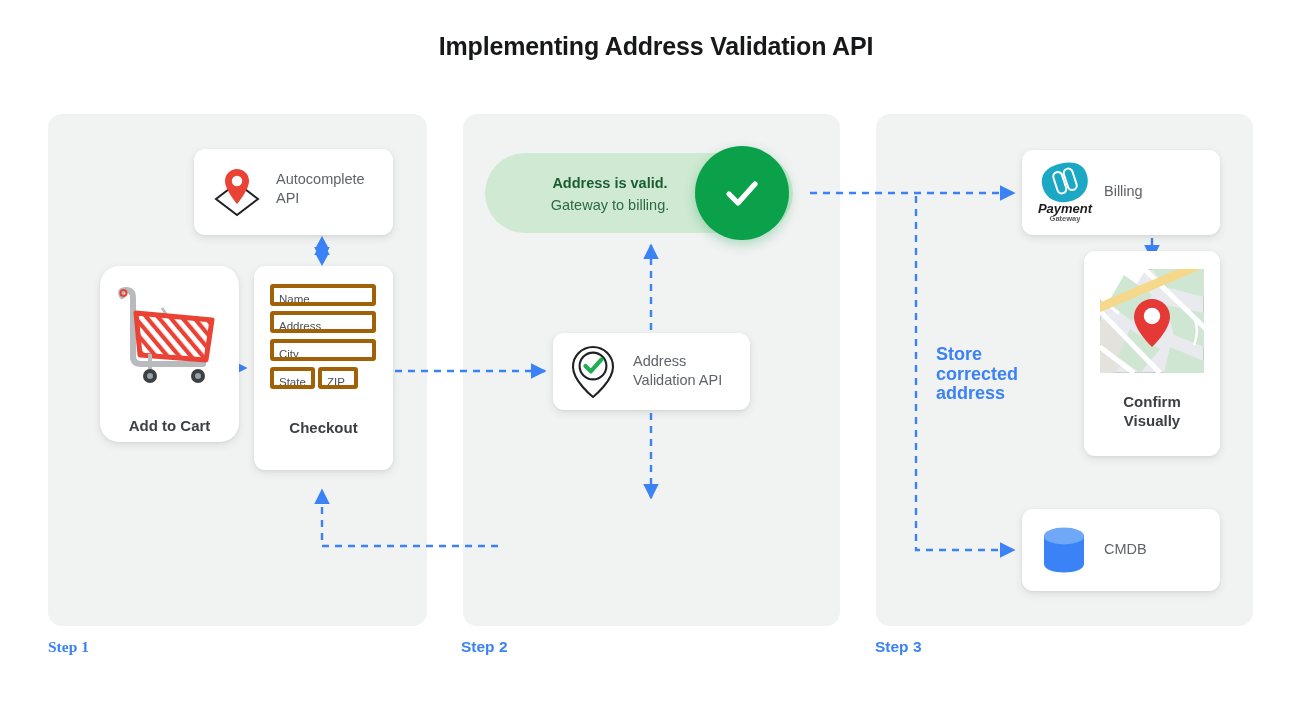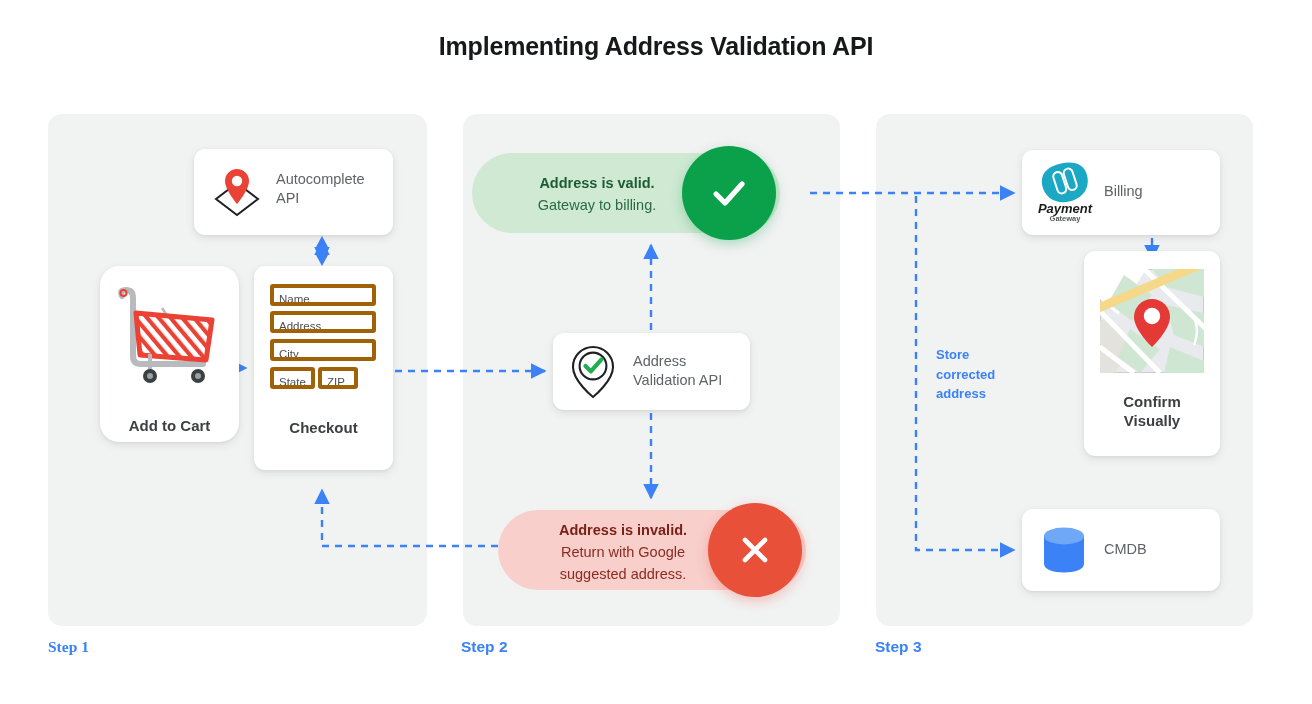--- a/index.html
+++ b/index.html
@@ -58,21 +58,21 @@
   #card-autocomplete { left: 194px; top: 149px; width: 199px; height: 86px; }
   #card-addtocart    { left: 100px;  top: 266px; width: 139px; height: 176px; border-radius: 19px; }
   #card-checkout     { left: 254px; top: 266px; width: 139px; height: 204px; }
 
   
   #card-validation   { left: 553px; top: 333px; width: 197px; height: 77px; }
 
   .pill {
     position: absolute; border-radius: 50px;
   }
-  #pill-valid   { left: 472px; top: 153px; width: 308px; height: 80px; background: #cfe9d3; }
+  #pill-valid   { left: 485px; top: 153px; width: 308px; height: 80px; background: #cfe9d3; }
   #pill-invalid { left: 498px; top: 510px; width: 308px; height: 80px; background: #f8cfcb; }
 
   .pill-text { position: absolute; text-align: center; }
   #pill-valid .pill-text   { left: 20px; top: 19px; width: 210px; }
   #pill-invalid .pill-text { left: 20px; top: 9px;  width: 210px; }
   .pill-line-1 { font-size: 14.5px; font-weight: bold; line-height: 22px; }
   .pill-line-2 { font-size: 14.5px; line-height: 22px; }
   #pill-valid .pill-line-1   { color: #1c5c33; }
   #pill-valid .pill-line-2   { color: #2a6b42; }
   #pill-invalid .pill-line-1 { color: #7a2118; }
@@ -93,21 +93,21 @@
     box-shadow: 0 4px 12px rgba(232,80,58,0.30);
   }
 
   
   #card-billing  { left: 1022px; top: 150px; width: 198px; height: 85px; }
   #card-confirm  { left: 1084px; top: 251px; width: 136px; height: 205px; }
   #card-cmdb     { left: 1022px; top: 509px; width: 198px; height: 82px; }
 
   .store-label {
     position: absolute; left: 936px; top: 345px;
-    font-size: 13px; font-weight: bold; color: #3b82f6;
+    font-size: 18px; font-weight: bold; color: #3b82f6;
     line-height: 19.5px;
   }
 
   
   .field {
     position: absolute;
     border: 4px solid #a16207;
     border-radius: 3px;
     background: #ffffff;
     font-size: 11.5px; color: #4b4e52;
@@ -231,32 +231,20 @@
       <path d="M26 4 C14.9 4 6 12.9 6 24 C6 38 26 54 26 54 C26 54 46 38 46 24 C46 12.9 37.1 4 26 4 Z" fill="none" stroke="#202124" stroke-width="2.1"></path>
       <circle cx="26" cy="23" r="13.4" fill="none" stroke="#202124" stroke-width="2.1"></circle>
       <path d="M18.5 23 L23.8 28.4 L34.5 16.4" fill="none" stroke="#21ae52" stroke-width="4.2" stroke-linecap="round" stroke-linejoin="round"></path>
     </svg>
     <div class="card-side-label" style="left:80px;top:19px;width:112px">
       <span>Address</span><br>
       <span>Validation API</span>
     </div>
   </div>
 
-  <div class="pill" id="pill-invalid">
-    <div class="pill-text">
-      <div class="pill-line-1">Address is invalid.</div>
-      <div class="pill-line-2">Return with Google</div>
-      <div class="pill-line-2">suggested address.</div>
-    </div>
-    <div class="status-circle" id="circle-invalid">
-      <svg width="44" height="44" viewBox="0 0 44 44">
-        <path d="M12 12 L32 32 M32 12 L12 32" stroke="#ffffff" stroke-width="4.6" stroke-linecap="round"></path>
-      </svg>
-    </div>
-  </div>
 
   <div class="card" id="card-billing">
     <svg width="66" height="62" viewBox="0 0 66 62" style="position:absolute;left:10px;top:11px">
       <path d="M33 2 C46 2 56 7 56 20 C56 33 46 41 33 41 C20 41 10 33 10 20 C10 7 20 2 33 2 Z" fill="#1aa8c4" transform="rotate(-12 33 21)"></path>
       <g transform="translate(33,20) rotate(-18)">
         <rect x="-10" y="-11" width="9" height="22" rx="4.5" fill="none" stroke="#ffffff" stroke-width="2"></rect>
         <rect x="1" y="-11" width="9" height="22" rx="4.5" fill="none" stroke="#ffffff" stroke-width="2"></rect>
       </g>
       <text x="33" y="52" text-anchor="middle" font-family="'Liberation Sans',sans-serif" font-size="13" font-weight="bold" font-style="italic" fill="#1b1b1b">Payment</text>
       <text x="33" y="60" text-anchor="middle" font-family="'Liberation Sans',sans-serif" font-size="7.5" font-weight="bold" fill="#55585c">Gateway</text>

